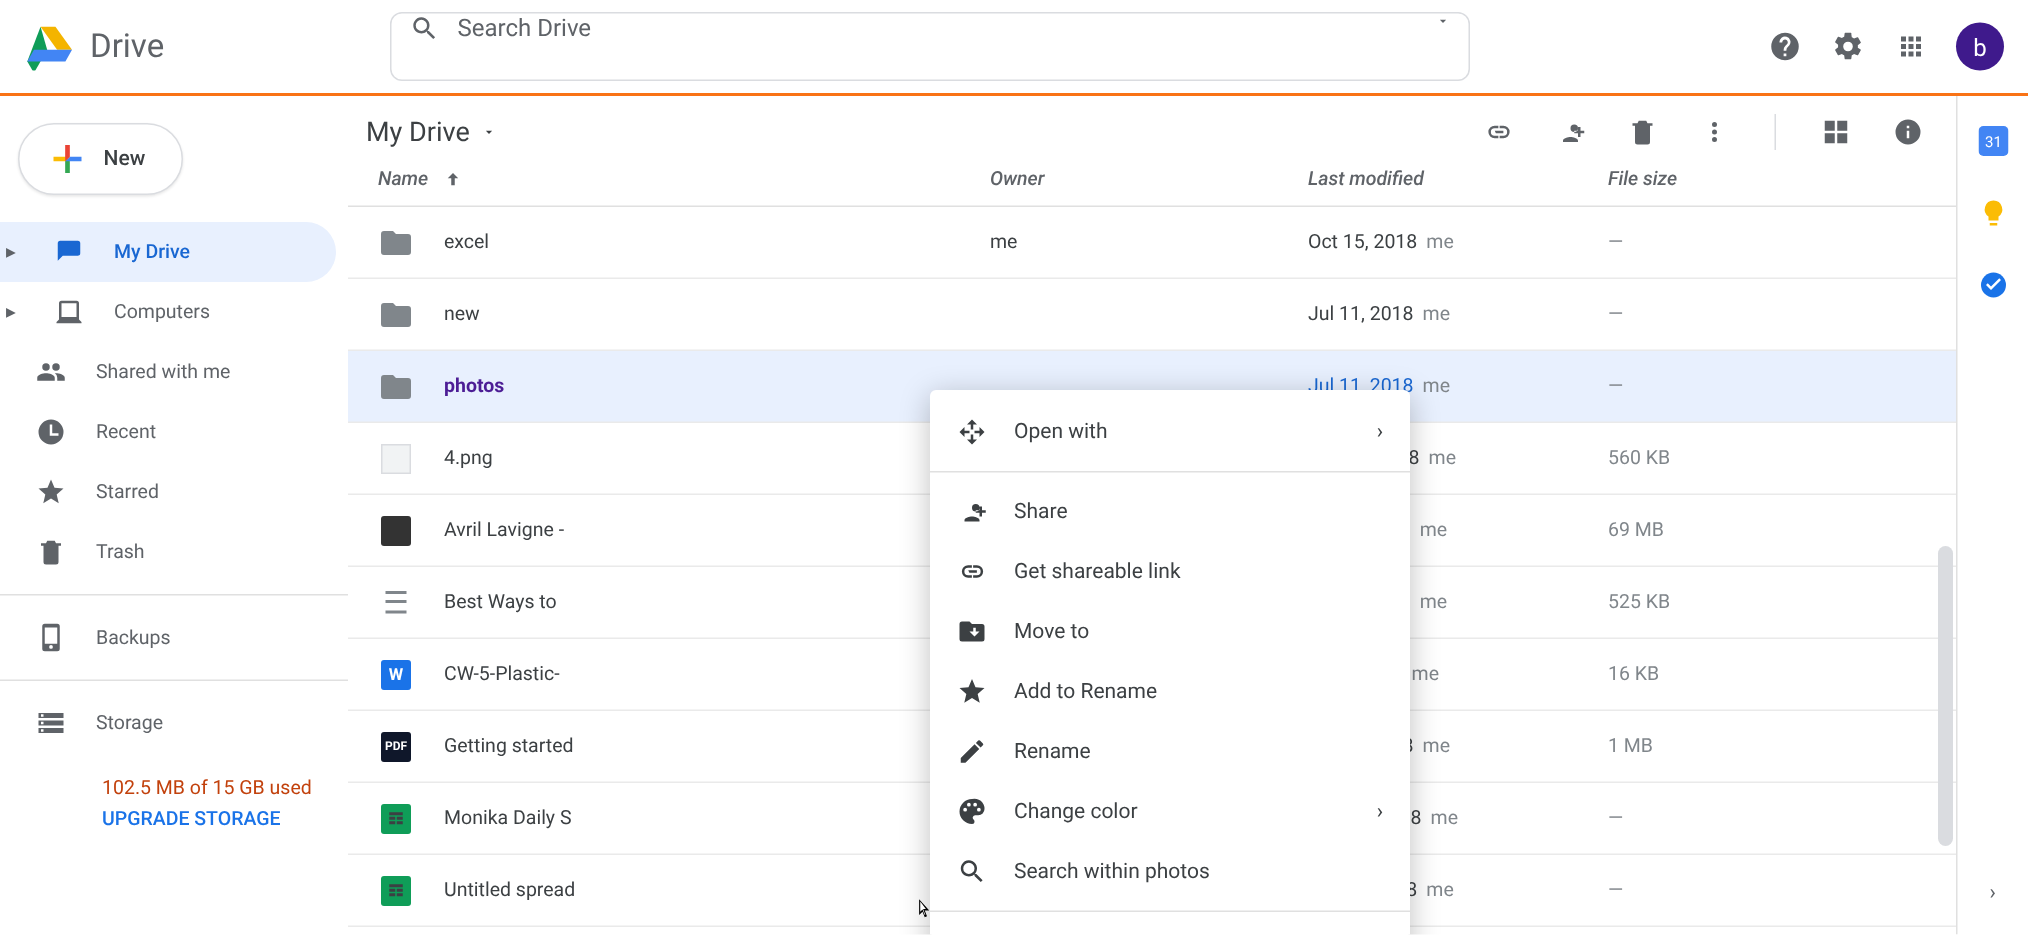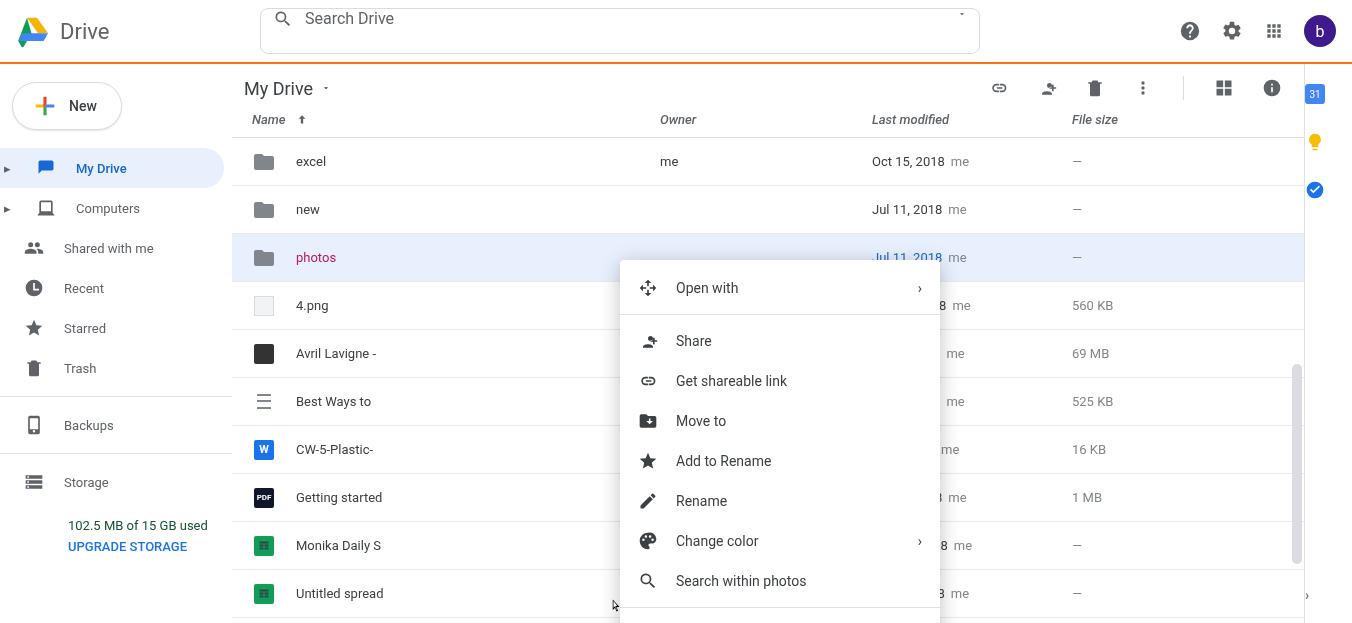--- a/index.html
+++ b/index.html
@@ -16,48 +16,48 @@
 .main { display: flex; height: calc(623px - 64px); }
 .sidebar { width: 232px; padding: 12px 0; }
 .new-btn { margin: 6px 12px 18px 12px; width: 110px; height: 48px; border-radius: 24px; border: 1px solid #dadce0; background: #fff; display: flex; align-items: center; gap: 10px; padding: 0 18px; box-shadow: 0 1px 2px rgba(0,0,0,0.1); cursor: pointer; }
 .new-btn-label { font-size: 14px; color: #3c4043; font-weight: 500; }
 .nav-item { display: flex; align-items: center; height: 40px; padding-left: 24px; gap: 20px; cursor: pointer; border-radius: 0 20px 20px 0; margin-right: 8px; color: #5f6368; font-size: 13px; }
 .nav-item.active { background: #e8f0fe; color: #1967d2; font-weight: 500; }
 .nav-item.active svg { fill: #1967d2; }
 .nav-item .chev { margin-left: -20px; width: 12px; color: #5f6368; }
 .nav-sep { border-top: 1px solid #e0e0e0; margin: 8px 0; }
 .storage-sec { padding: 8px 24px; font-size: 13px; }
-.storage-info { color: #14532d; margin-top: 8px; }
+.storage-info { color: #c2410c; margin-top: 8px; }
 .upgrade { color: #1a73e8; font-weight: 500; margin-top: 6px; display: block; }
 .content { flex: 1; display: flex; }
 .file-area { flex: 1; padding: 12px 0 0 0; position: relative; }
 .location-bar { display: flex; align-items: center; padding: 0 20px 12px 12px; }
 .loc-title { font-size: 18px; color: #3c4043; display: flex; align-items: center; gap: 8px; cursor: pointer; }
 .toolbar-icons { margin-left: auto; display: flex; align-items: center; gap: 24px; }
 .tb-sep { width: 1px; height: 24px; background: #dadce0; margin: 0 4px; }
 .col-headers { display: flex; padding: 0 20px 10px 20px; border-bottom: 1px solid #e0e0e0; font-weight: 500; color: #5f6368; font-size: 13px; font-style: italic; }
 .col-name { flex: 0 0 408px; display: flex; align-items: center; gap: 10px; }
 .col-owner { flex: 0 0 212px; }
 .col-mod { flex: 0 0 200px; }
 .col-size { flex: 1; }
 .file-row { display: flex; align-items: center; height: 48px; padding: 0 20px; border-bottom: 1px solid #eaeaea; color: #3c4043; font-size: 13px; }
 .file-row.selected { background: #e8f0fe; }
-.file-row.selected .fname { color: #be185d; }
+.file-row.selected .fname { color: #4c1d95; font-weight: bold; }
 .file-row.selected .fmod { color: #1967d2; }
 .fname-cell { flex: 0 0 408px; display: flex; align-items: center; gap: 20px; }
 .file-icon { width: 24px; height: 24px; display: inline-flex; align-items: center; justify-content: center; }
 .fowner { flex: 0 0 212px; }
 .fmod { flex: 0 0 200px; display:flex; gap:6px; }
 .fmod-me { color: #80868b; }
 .fsize { flex: 1; color: #80868b; }
 .context-menu { position: absolute; top: 196px; left: 388px; width: 320px; background: #fff; border-radius: 4px; box-shadow: 0 4px 20px rgba(0,0,0,0.25); padding: 8px 0; z-index: 100; }
 .ctx-item { height: 40px; display: flex; align-items: center; padding: 0 18px; gap: 18px; cursor: pointer; color: #3c4043; font-size: 14px; }
 .ctx-item .arrow { margin-left: auto; }
 .ctx-sep { border-top: 1px solid #e0e0e0; margin: 6px 0; }
-.right-rail { width: 48px; border-left: 1px solid #e0e0e0; display: flex; flex-direction: column; padding-top: 20px; gap: 28px; }
+.right-rail { width: 48px; border-left: 1px solid #e0e0e0; display: flex; flex-direction: column; align-items: center; padding-top: 20px; gap: 28px; }
 .rail-icon { width: 20px; height: 20px; }
 .scrollbar { position: absolute; right: 2px; top: 300px; width: 10px; height: 200px; background: #dadce0; border-radius: 5px; }
 .cursor-ptr { position: absolute; top: 596px; left: 606px; z-index: 200; pointer-events: none; }
 svg { fill: currentColor; }
 .folder-ic { fill: #80868b; }
 .pdf-ic { background:#0f172a; color:#fff; font-size:8px; font-weight:700; display:flex; align-items:center; justify-content:center; border-radius:2px; width:20px; height:20px;}
 .sheets-ic { background:#0f9d58; border-radius:2px; width:20px; height:20px; display:flex; align-items:center; justify-content:center;}
 .word-ic { background:#1a73e8; color:#fff; border-radius:2px; width:20px; height:20px; display:flex; align-items:center; justify-content:center; font-size:11px; font-weight:700;}
 .thumb { width:20px; height:20px; background:#333; border-radius:2px;}
 .pngthumb { width:20px; height:20px; background:#f1f3f4; border:1px solid #dadce0;}

